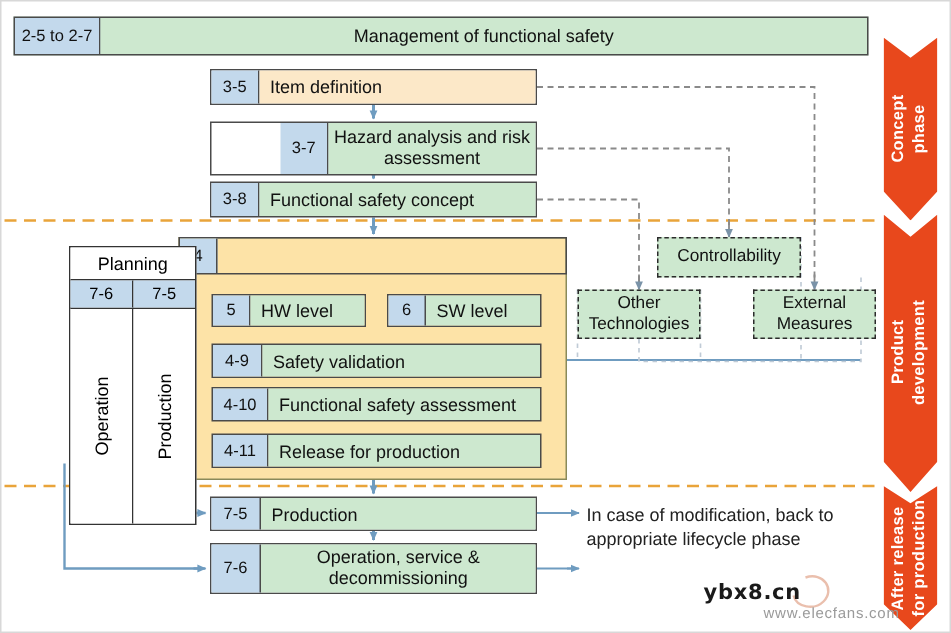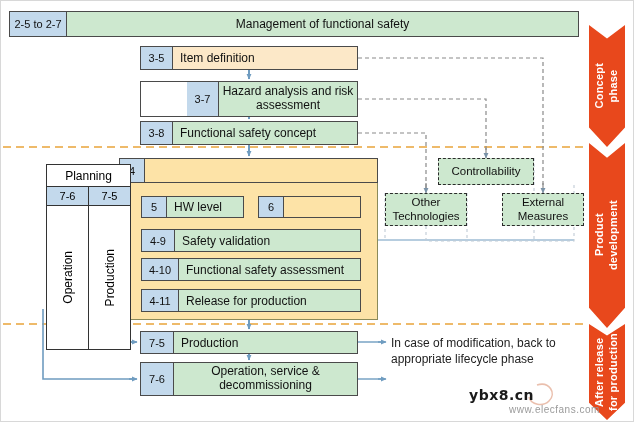--- a/index.html
+++ b/index.html
@@ -257,20 +257,21 @@
     <div class="tag">4</div>
   </div>
 
   <div class="box" id="hw">
     <div class="tag">5</div>
     <div class="body-cell">HW level</div>
   </div>
 
   <div class="box" id="sw">
     <div class="tag">6</div>
+    <div class="body-cell">SW level</div>
   </div>
 
   <div class="box" id="safety-val">
     <div class="tag">4-9</div>
     <div class="body-cell">Safety validation</div>
   </div>
 
   <div class="box" id="fsa">
     <div class="tag">4-10</div>
     <div class="body-cell">Functional safety assessment</div>

